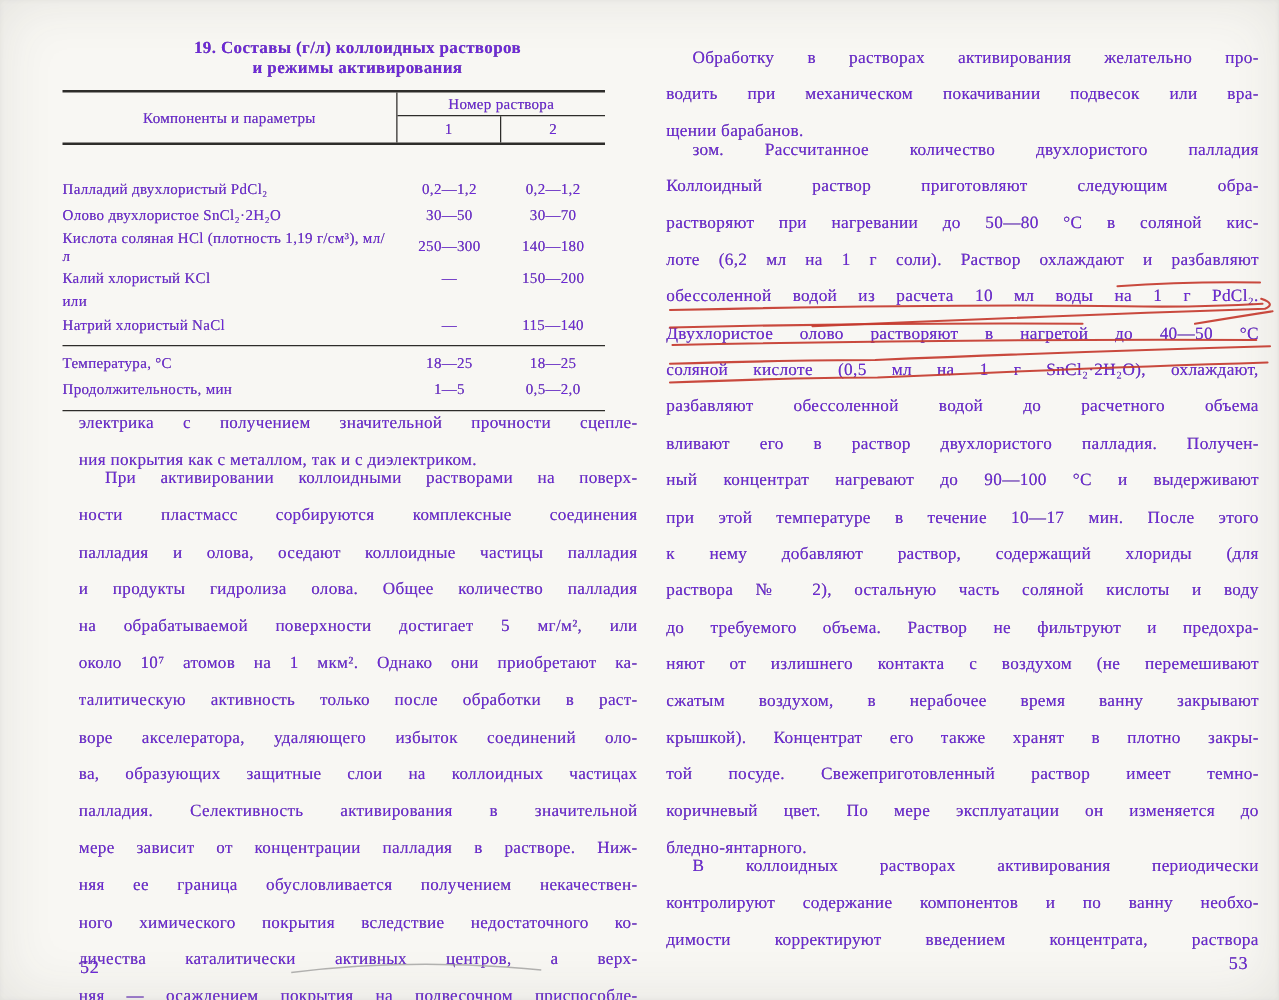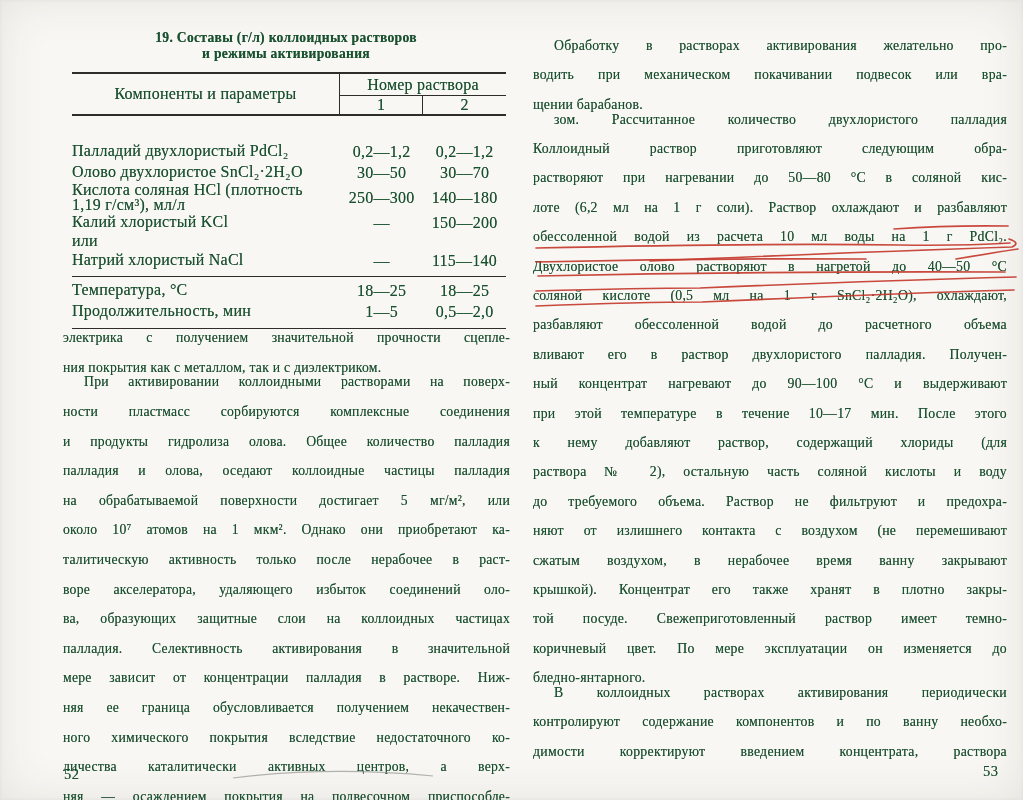--- a/index.html
+++ b/index.html
@@ -1,32 +1,32 @@
 <!DOCTYPE html>
 <html><head>
 <meta charset="utf-8">
 <style>
   html,body{margin:0;padding:0;background:#e9e8e4;}
   .canvas{
     position:relative;width:1023px;height:800px;overflow:hidden;
     background:#f8f7f3;
     box-shadow:inset 0 0 45px rgba(60,55,45,.10), inset 0 0 4px rgba(0,0,0,.05);
     font-family:"Liberation Serif","DejaVu Serif",serif;
-    color:#14532d;
+    color:#6d28d9;
   }
   .canvas *{box-sizing:border-box;}
   .page{position:absolute;top:0;height:800px;}
   .page-left{left:0;width:511px;}
   .page-right{left:511px;width:512px;}
   .scan-text{text-shadow:0 0 .5px rgba(25,25,25,.55);letter-spacing:.25px;}
 
   
   .tbl-title{position:absolute;left:100px;top:30px;width:372px;text-align:center;
     font-weight:bold;font-size:13.6px;line-height:16px;letter-spacing:.3px;}
-  .tbl{position:absolute;left:72px;top:72px;width:434px;font-size:16px;}
+  .tbl{position:absolute;left:50px;top:72px;width:434px;font-size:12px;}
   .tbl-head{display:flex;border-top:2px solid #2e2d2a;border-bottom:2.6px solid #2e2d2a;height:44px;}
   .th-comp{width:268px;display:flex;align-items:center;justify-content:center;
     border-right:1.3px solid #2e2d2a;}
   .th-num{flex:1;display:flex;flex-direction:column;}
   .th-num-top{border-bottom:1px solid #2e2d2a;text-align:center;padding:2px 0 1px;}
   .th-num-sub{display:flex;flex:1;}
   .th-sub{width:50%;display:flex;align-items:center;justify-content:center;}
   .th-sub1{border-right:1px solid #2e2d2a;}
   .tbl-body{padding-top:25px;}
   .tbl-row{display:flex;align-items:center;min-height:21px;}
@@ -126,25 +126,25 @@
     </div>
 
     <div class="bodytext bodytext-left">
         <div class="para">
           <div class="tline">электрика с получением значительной прочности сцепле-</div>
           <div class="tline noju">ния покрытия как с металлом, так и с диэлектриком.</div>
         </div>
         <div class="para ind">
           <div class="tline">При активировании коллоидными растворами на поверх-</div>
           <div class="tline">ности пластмасс сорбируются комплексные соединения</div>
+          <div class="tline">палладия и олова, оседают коллоидные частицы палладия</div>
           <div class="tline">и продукты гидролиза олова. Общее количество палладия</div>
-          <div class="tline">палладия и олова, оседают коллоидные частицы палладия</div>
           <div class="tline">на обрабатываемой поверхности достигает 5 мг/м², или</div>
           <div class="tline">около 10⁷ атомов на 1 мкм². Однако они приобретают ка-</div>
-          <div class="tline">талитическую активность только после нерабочее в раст-</div>
+          <div class="tline">талитическую активность только после обработки в раст-</div>
           <div class="tline">воре акселератора, удаляющего избыток соединений оло-</div>
           <div class="tline">ва, образующих защитные слои на коллоидных частицах</div>
           <div class="tline">палладия. Селективность активирования в значительной</div>
           <div class="tline">мере зависит от концентрации палладия в растворе. Ниж-</div>
           <div class="tline">няя ее граница обусловливается получением некачествен-</div>
           <div class="tline">ного химического покрытия вследствие недостаточного ко-</div>
           <div class="tline">личества каталитически активных центров, а верх-</div>
           <div class="tline">няя — осаждением покрытия на подвесочном приспособле-</div>
         </div>
       </div>

